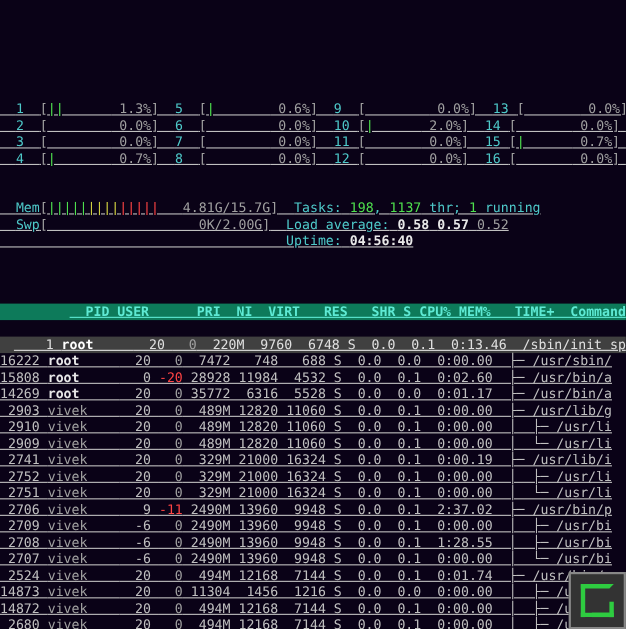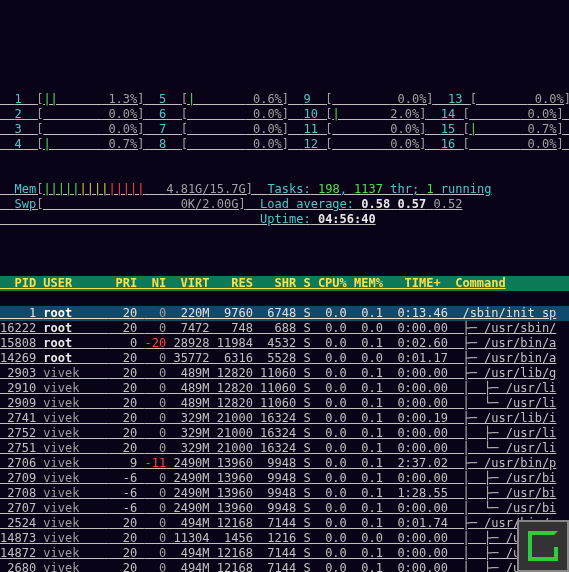--- a/index.html
+++ b/index.html
@@ -15,24 +15,25 @@
     white-space: pre;
   }
   .c-cyan   { color: #4ec9c9; }
   .c-red    { color: #ff4444; }
   .c-green  { color: #4ee04e; }
   .c-yellow { color: #d0d040; }
   .c-white  { color: #e8e8e8; font-weight: bold; margin-top: 48px; }
   .c-grey   { color: #a0a0a0; }
   .hdr {
     background: #0d7a5a;
-    color: #fde047;
+    color: #5eead4;
     font-weight: bold;
+    text-align: right;
   }
-  .hl { background: #0c4a6e; color: #e0e0e0; }
+  .hl { background: #404040; color: #e0e0e0; text-align: right; }
   .hl .c-white { color: #fff; }
   .row { display: block; text-decoration: underline; }
   .meters { padding: 2px 0 4px 0; }
   #logo {
     position: absolute;
     right: 0;
     bottom: 0;
     width: 52px;
     height: 52px;
     background: #333;

